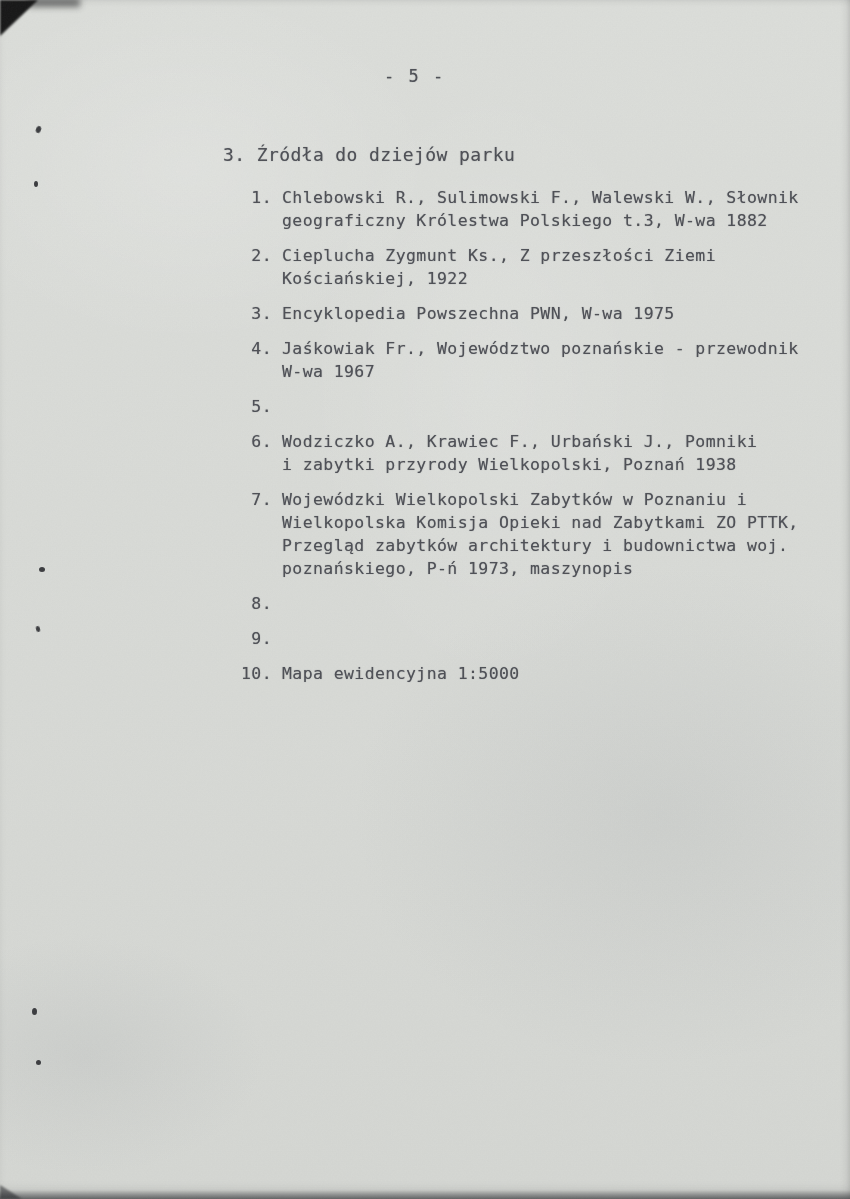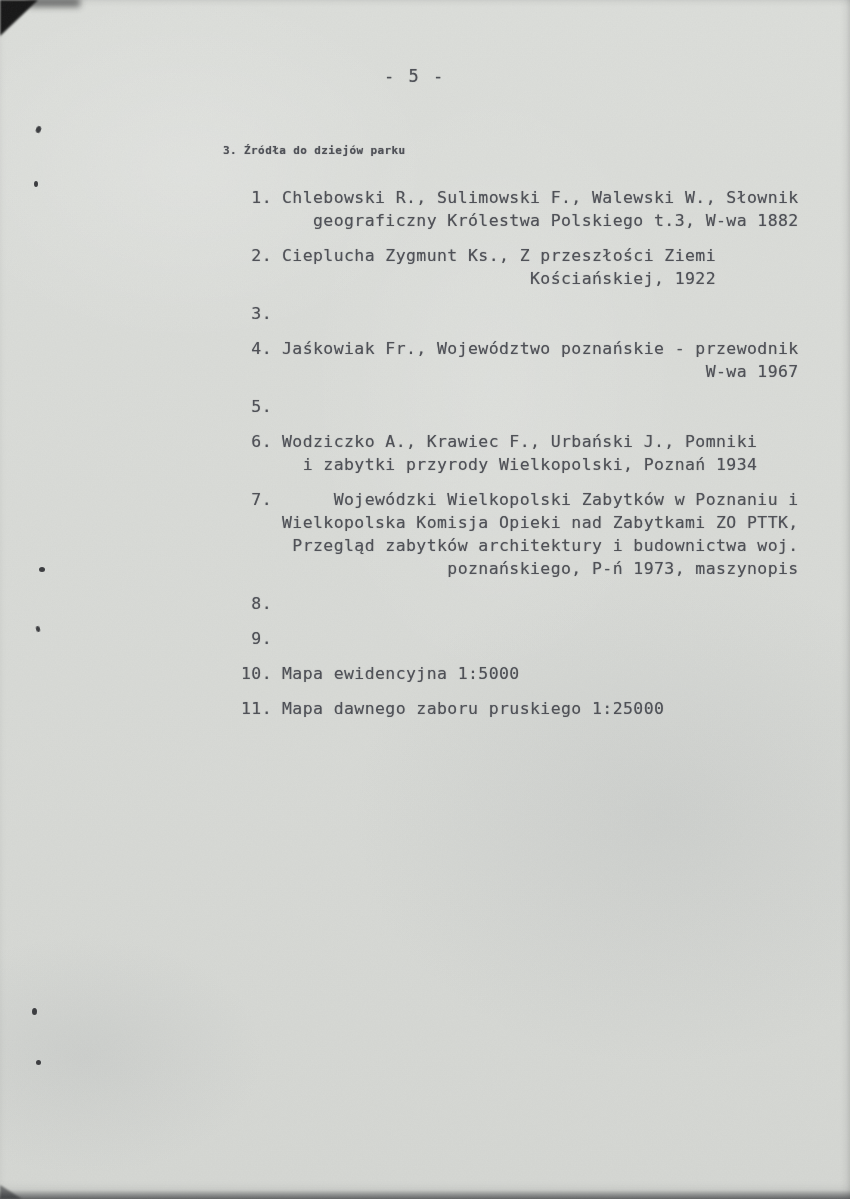--- a/index.html
+++ b/index.html
@@ -36,40 +36,39 @@
     position: absolute;
     left: 384px;
     top: 66px;
     font-size: 17px;
     letter-spacing: 2px;
   }
   .heading {
     position: absolute;
     left: 223px;
     top: 144px;
-    font-size: 11px;
-    font-weight: bold;
+    font-size: 18px;
   }
   .bib-list {
     position: absolute;
     left: 236px;
     top: 186px;
     width: 604px;
     list-style: none;
     font-size: 16.5px;
     line-height: 23px;
   }
   .bib-item { display: flex; margin-bottom: 12px; }
   .bib-item .num {
     width: 36px;
     text-align: right;
     margin-right: 10px;
     flex-shrink: 0;
   }
-  .bib-item .txt { white-space: pre-line; text-align: right; }
+  .bib-item .txt { white-space: pre-line; }
 
   
   .corner-tl {
     position: absolute; top: 0; left: 0;
     width: 0; height: 0;
     border-top: 36px solid #161616;
     border-right: 38px solid transparent;
     filter: blur(1px);
   }
   .top-edge-smudge {
@@ -122,54 +121,51 @@
       <span class="txt">Chlebowski R., Sulimowski F., Walewski W., Słownik
 geograficzny Królestwa Polskiego t.3, W-wa 1882</span>
     </li>
     <li class="bib-item">
       <span class="num">2.</span>
       <span class="txt">Cieplucha Zygmunt Ks., Z przeszłości Ziemi
 Kościańskiej, 1922</span>
     </li>
     <li class="bib-item">
       <span class="num">3.</span>
+      <span class="txt">Encyklopedia Powszechna PWN, W-wa 1975</span>
     </li>
     <li class="bib-item">
       <span class="num">4.</span>
       <span class="txt">Jaśkowiak Fr., Województwo poznańskie - przewodnik
 W-wa 1967</span>
     </li>
     <li class="bib-item">
       <span class="num">5.</span>
     </li>
     <li class="bib-item">
       <span class="num">6.</span>
       <span class="txt">Wodziczko A., Krawiec F., Urbański J., Pomniki
-i zabytki przyrody Wielkopolski, Poznań 1934</span>
+i zabytki przyrody Wielkopolski, Poznań 1938</span>
     </li>
     <li class="bib-item">
       <span class="num">7.</span>
       <span class="txt">Wojewódzki Wielkopolski Zabytków w Poznaniu i
 Wielkopolska Komisja Opieki nad Zabytkami ZO PTTK,
 Przegląd zabytków architektury i budownictwa woj.
 poznańskiego, P-ń 1973, maszynopis</span>
     </li>
     <li class="bib-item">
       <span class="num">8.</span>
     </li>
     <li class="bib-item">
       <span class="num">9.</span>
     </li>
     <li class="bib-item">
       <span class="num">10.</span>
       <span class="txt">Mapa ewidencyjna 1:5000</span>
-    </li>
-    <li class="bib-item">
-      <span class="num">11.</span>
-      <span class="txt">Mapa dawnego zaboru pruskiego 1:25000</span>
     </li>
   </ol>
 
   <div class="corner-tl"></div>
   <div class="top-edge-smudge"></div>
   <div class="corner-bl"></div>
   <div class="bottom-edge"></div>
   <div class="speck s1"></div>
   <div class="speck s2"></div>
   <div class="speck s3"></div>

